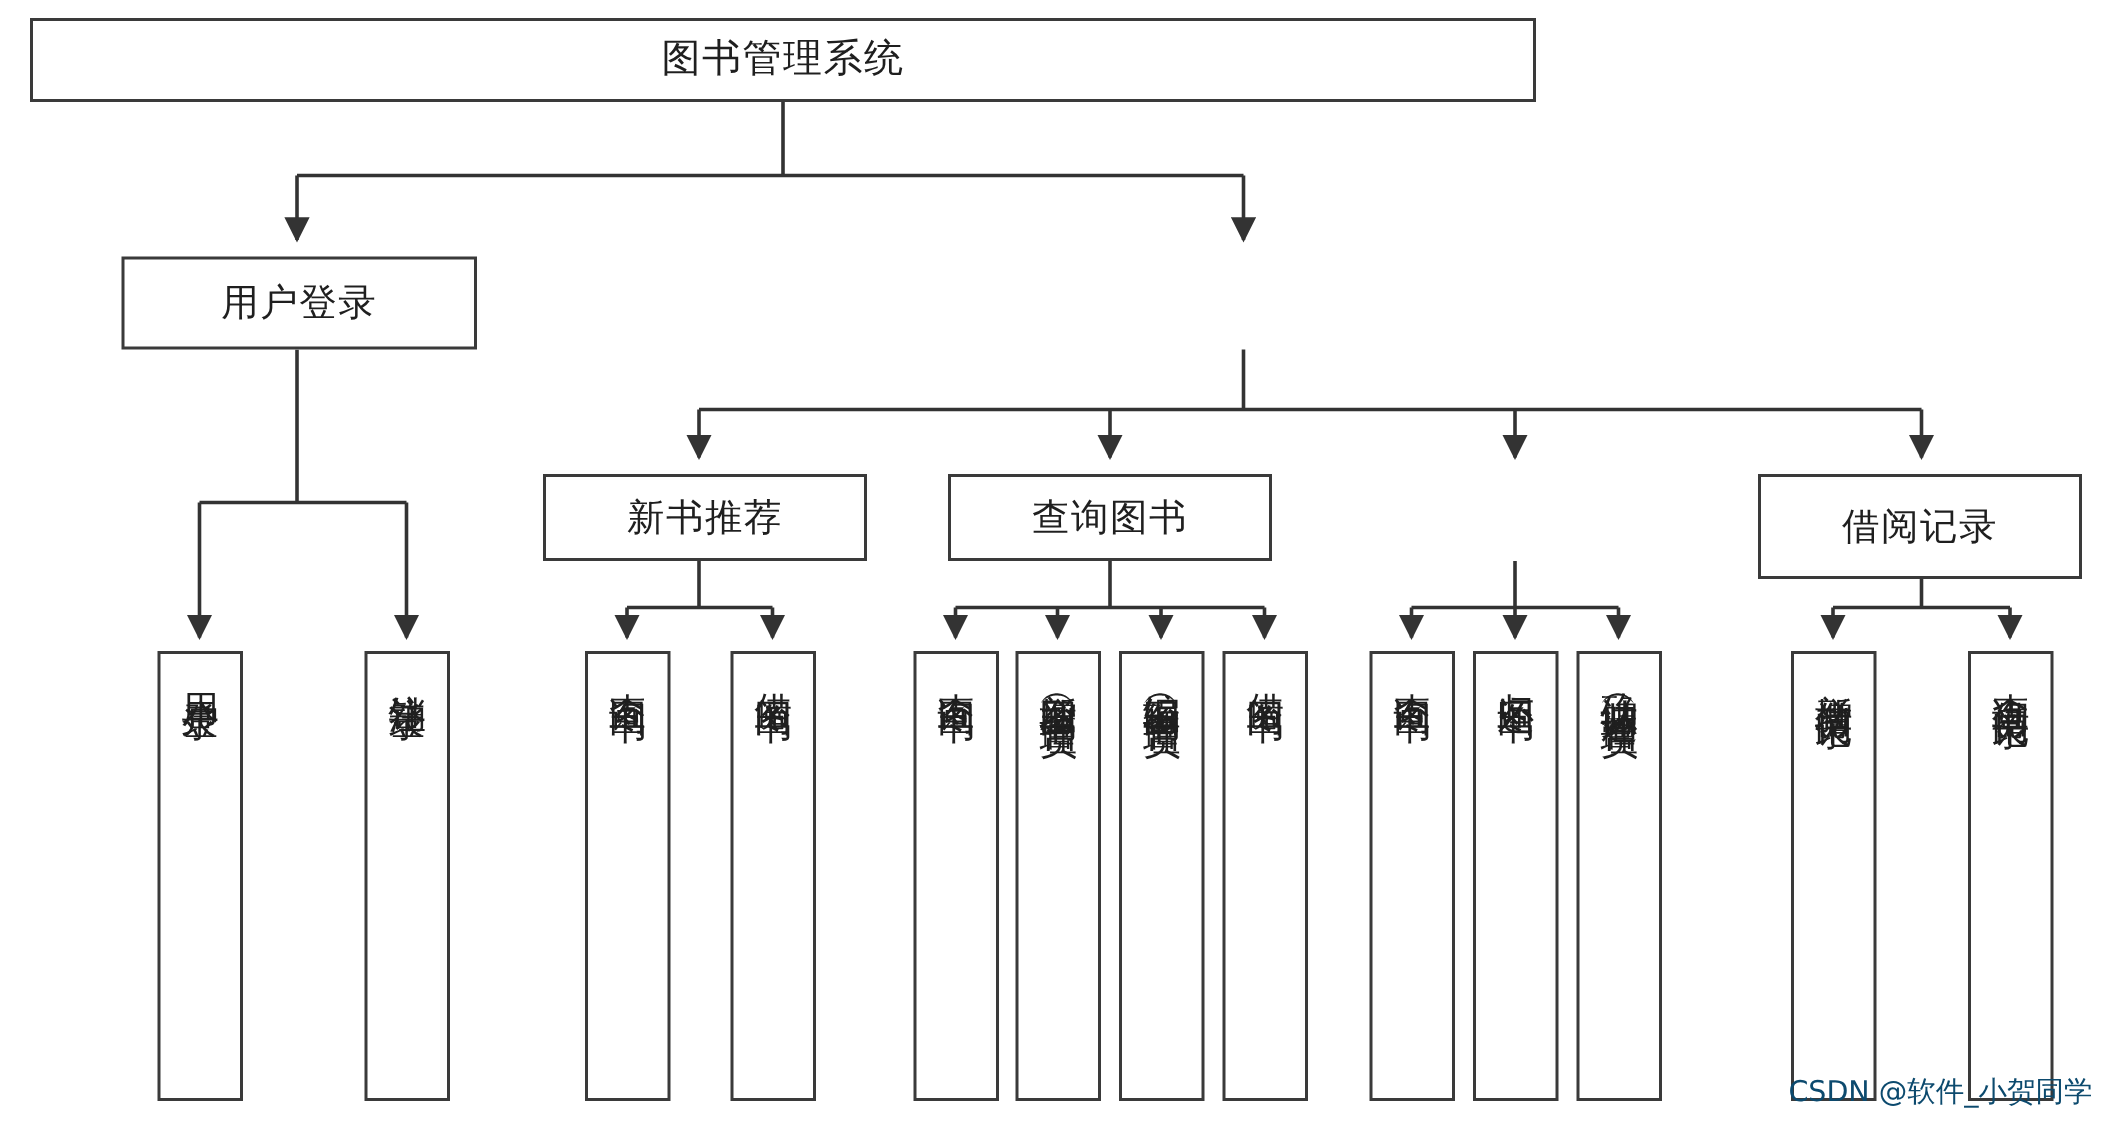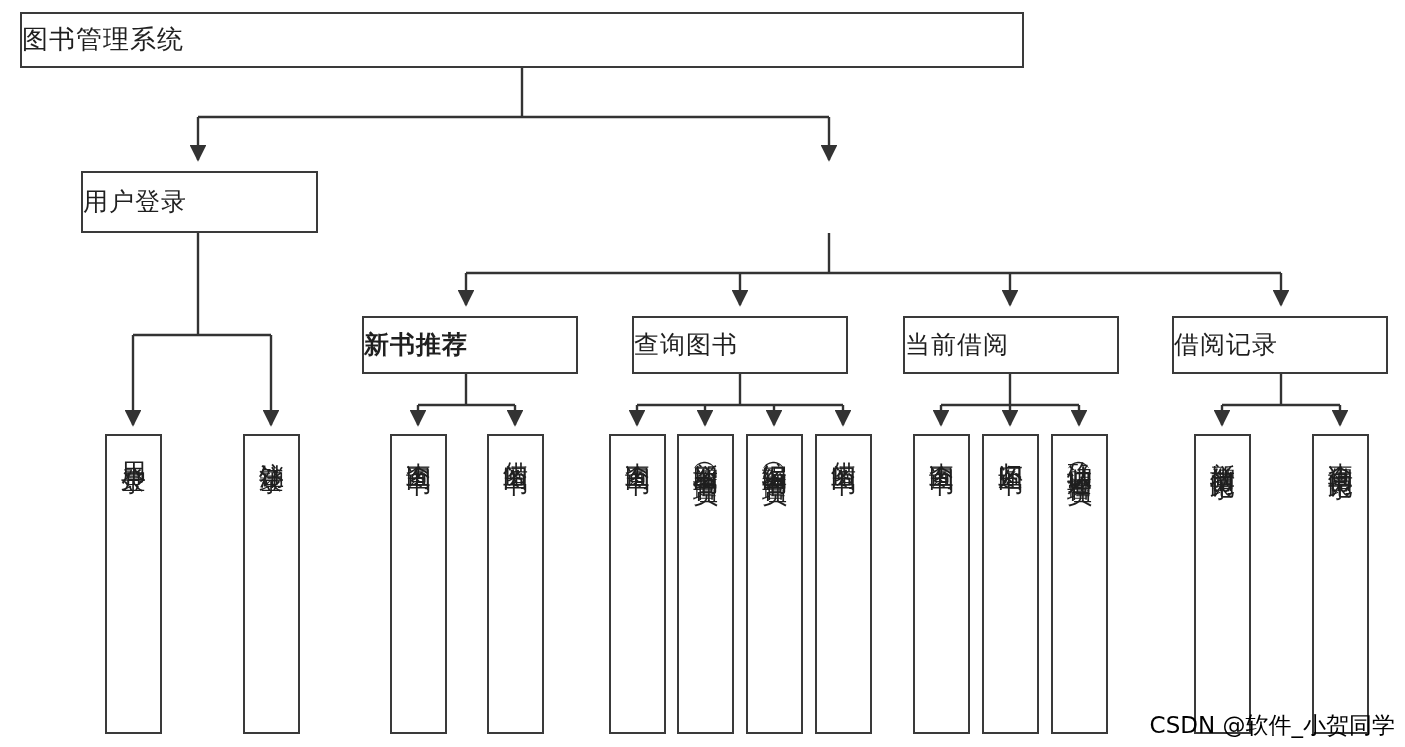--- a/index.html
+++ b/index.html
@@ -21,20 +21,21 @@
   }
 
   
   .node{
     position:absolute;
     box-sizing:border-box;
     background:#ffffff;
     border:2px solid #3a3a3a;
     display:flex;
     align-items:center;
+    justify-content:center;
     z-index:2;
   }
   .node .label{
     color:#1f1f1f;
     line-height:1.15;
     white-space:pre;
     text-align:center;
   }
 
   
@@ -56,22 +57,22 @@
     font-size:25px;
     letter-spacing:3px;
     line-height:1;
     white-space:nowrap;
   }
 
   
   #watermark{
     position:absolute;
     right:10px;bottom:6px;
-    font-size:23px;
-    color:#000000;
+    font-size:19px;
+    color:#0c4a6e;
     z-index:3;
     white-space:nowrap;
     user-select:none;
   }
 </style>
 </head>
 <body>
 
 <div id="diagram">
 
@@ -126,30 +127,27 @@
   </svg>
 
   <div class="node horiz root" style="left:20px;top:12px;width:1004px;height:56px;">
     <span class="label">图书管理系统</span>
   </div>
 
   <div class="node horiz" style="left:81px;top:171px;width:237px;height:62px;">
     <span class="label">用户登录</span>
   </div>
 
-  <div class="node horiz" style="left:362px;top:316px;width:216px;height:58px;font-weight:bold;">
+  <div class="node horiz" style="left:362px;top:316px;width:216px;height:58px;">
     <span class="label">新书推荐</span>
   </div>
   <div class="node horiz" style="left:632px;top:316px;width:216px;height:58px;">
     <span class="label">查询图书</span>
   </div>
-  <div class="node horiz" style="left:903px;top:316px;width:216px;height:58px;">
-    <span class="label">当前借阅</span>
-  </div>
-  <div class="node horiz" style="left:1172px;top:316px;width:216px;height:58px;">
+  <div class="node horiz" style="left:1172px;top:316px;width:216px;height:70px;">
     <span class="label">借阅记录</span>
   </div>
 
   <div class="node vert" style="left:105px;top:434px;width:57px;height:300px;">
     <span class="label">用户登录</span>
   </div>
   <div class="node vert" style="left:243px;top:434px;width:57px;height:300px;">
     <span class="label">注销登录</span>
   </div>
 

